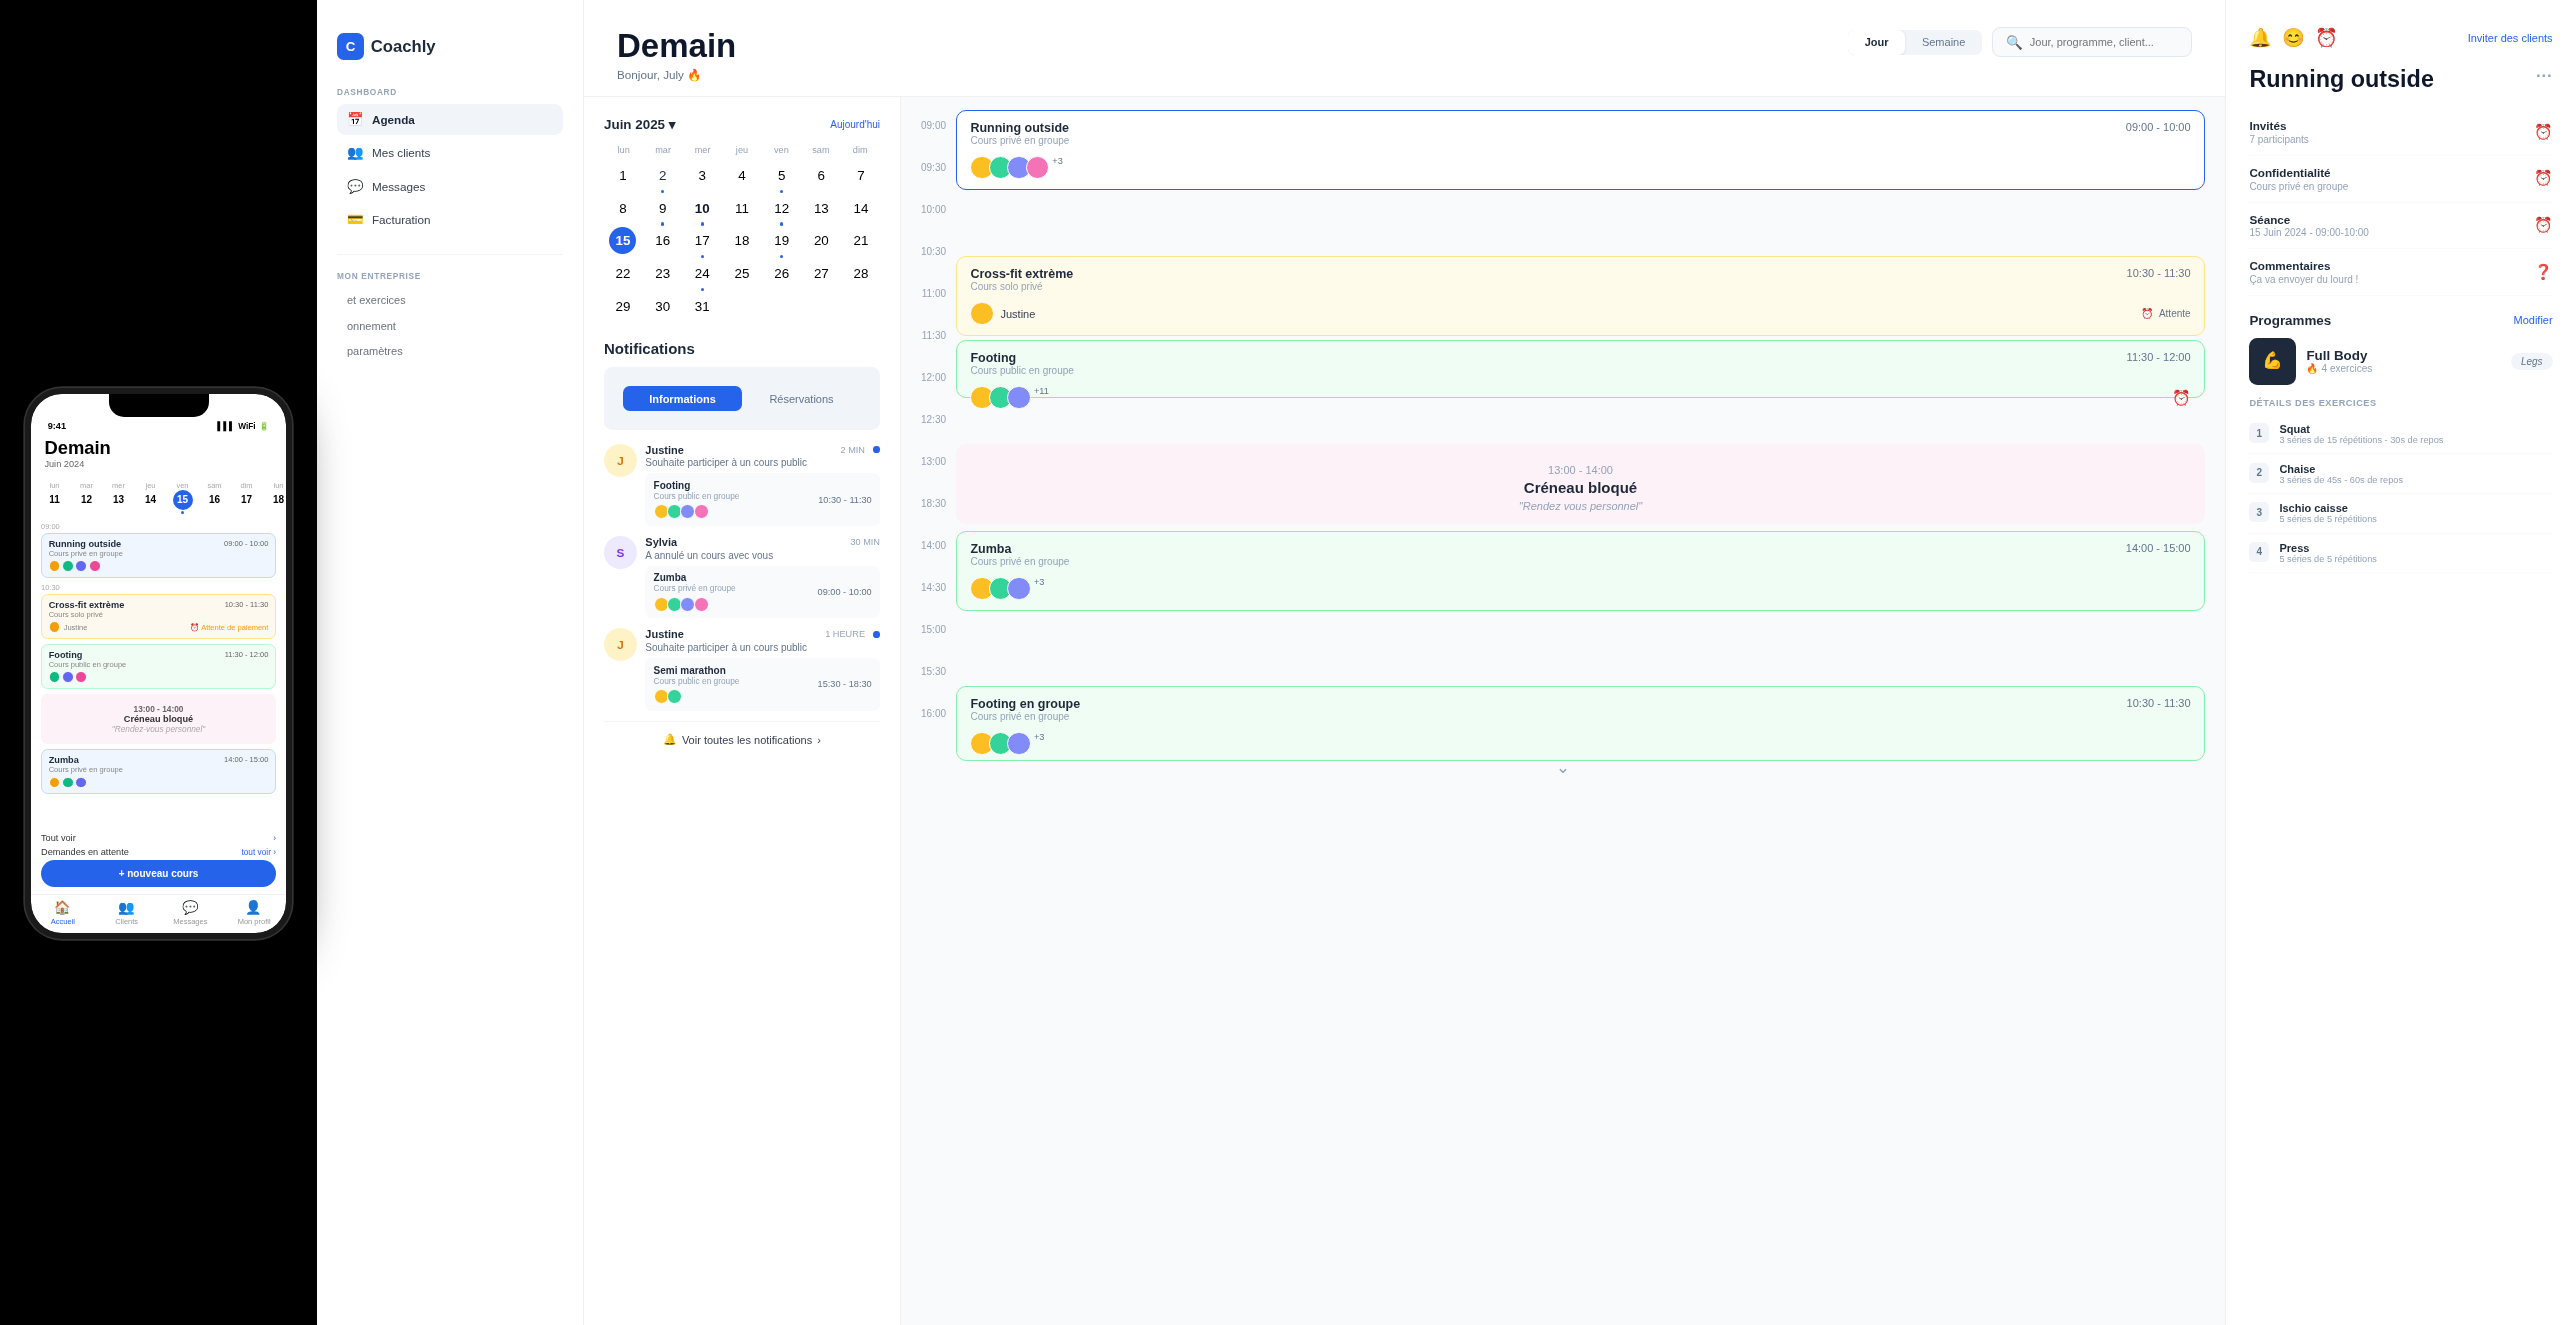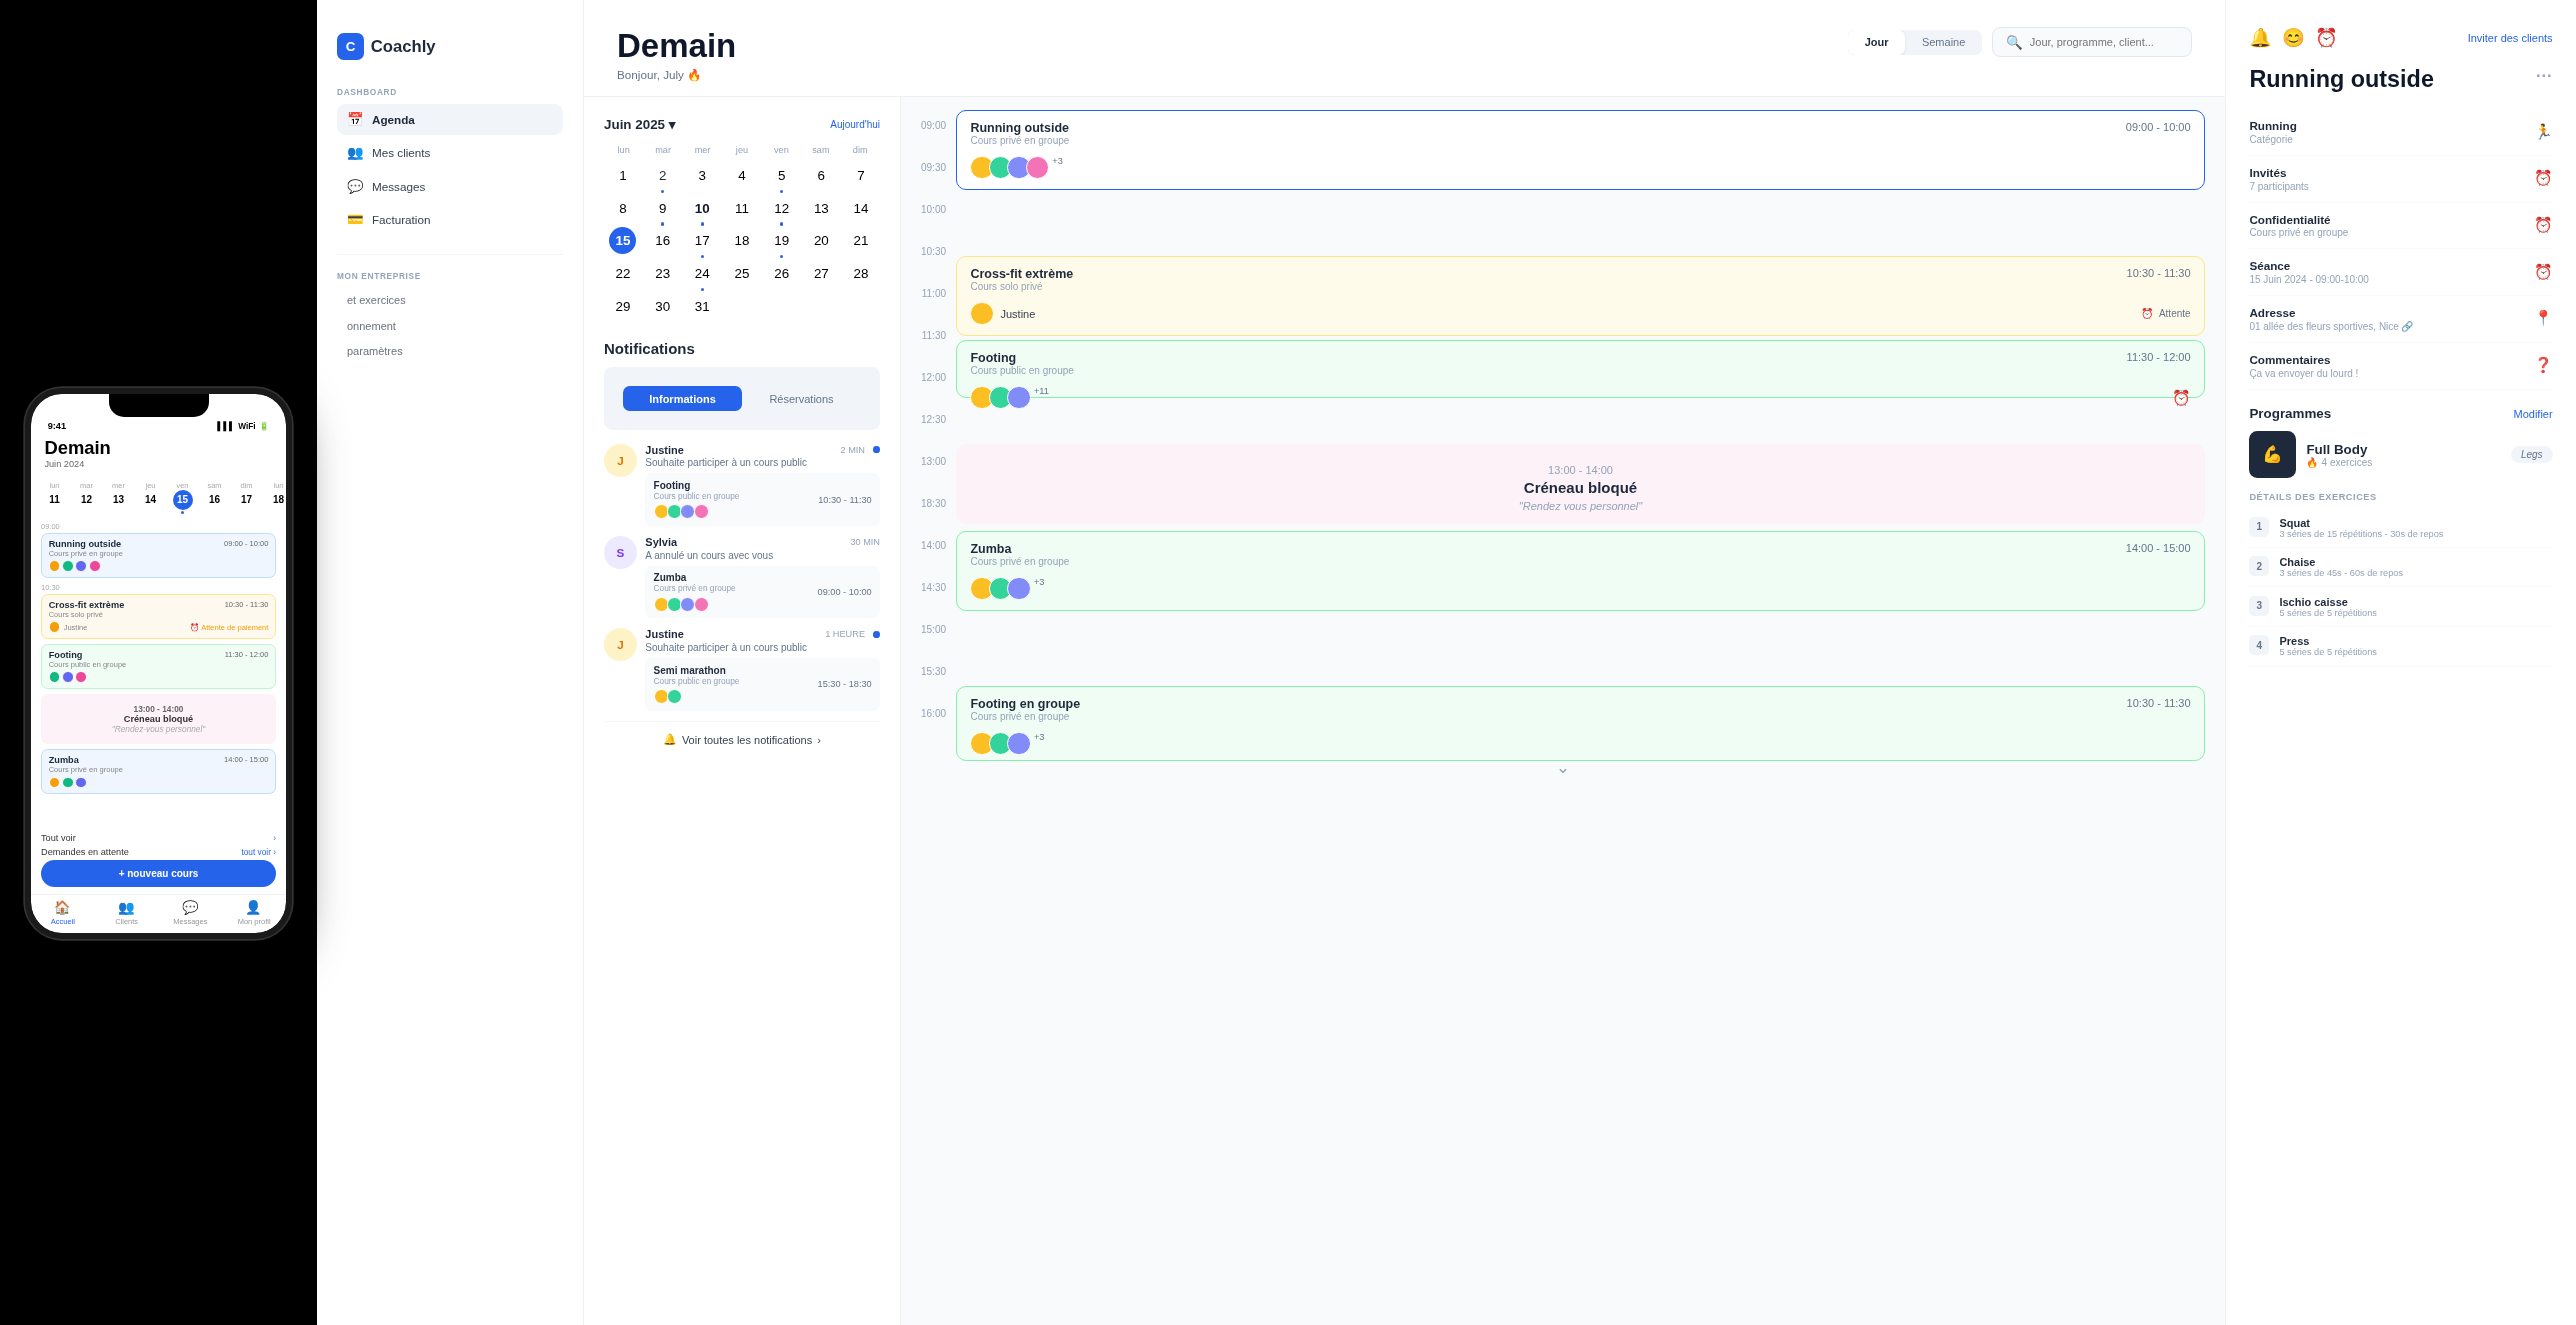--- a/index.html
+++ b/index.html
@@ -1282,52 +1282,38 @@
       </div>
       <span class="detail-invite-btn">Inviter des clients</span>
     </div>
     <div class="detail-title">
       <span>Running outside</span>
       <span class="detail-more">···</span>
     </div>
 
     <div class="detail-field">
       <div class="detail-field-left">
-        <div class="detail-field-label">Running</div>
-        <div class="detail-field-value">Catégorie</div>
-      </div>
-      <span class="detail-field-icon">🏃</span>
-    </div>
-    <div class="detail-field">
-      <div class="detail-field-left">
         <div class="detail-field-label">Invités</div>
         <div class="detail-field-value">7 participants</div>
       </div>
       <span class="detail-field-icon">⏰</span>
     </div>
     <div class="detail-field">
       <div class="detail-field-left">
         <div class="detail-field-label">Confidentialité</div>
         <div class="detail-field-value">Cours privé en groupe</div>
       </div>
       <span class="detail-field-icon">⏰</span>
     </div>
     <div class="detail-field">
       <div class="detail-field-left">
         <div class="detail-field-label">Séance</div>
         <div class="detail-field-value">15 Juin 2024 - 09:00-10:00</div>
       </div>
       <span class="detail-field-icon">⏰</span>
-    </div>
-    <div class="detail-field">
-      <div class="detail-field-left">
-        <div class="detail-field-label">Adresse</div>
-        <div class="detail-field-value">01 allée des fleurs sportives, Nice 🔗</div>
-      </div>
-      <span class="detail-field-icon">📍</span>
     </div>
     <div class="detail-field">
       <div class="detail-field-left">
         <div class="detail-field-label">Commentaires</div>
         <div class="detail-field-value">Ça va envoyer du lourd !</div>
       </div>
       <span class="detail-field-icon">❓</span>
     </div>
 
     <div class="detail-programs-section">

